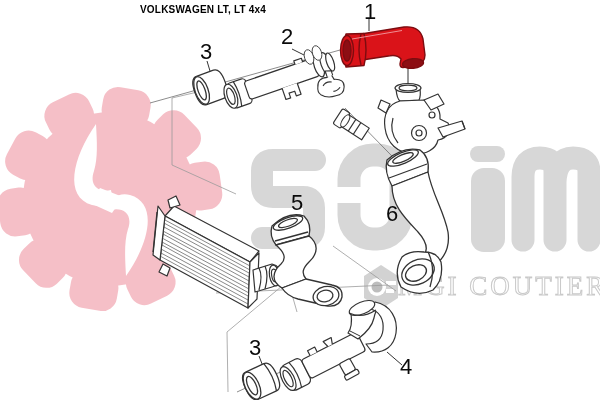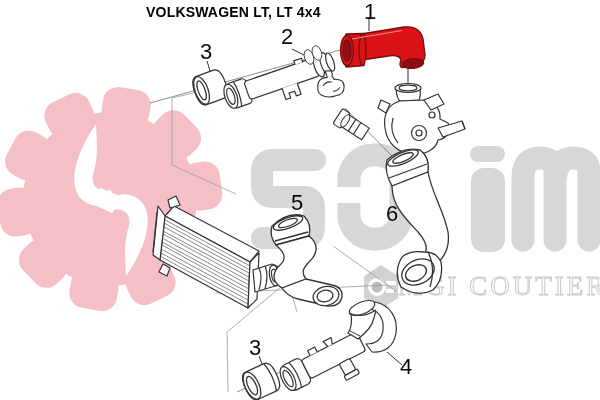--- a/index.html
+++ b/index.html
@@ -1,19 +1,19 @@
 <!DOCTYPE html>
 <html><head>
 <meta charset="utf-8">
 <style>
   html,body{margin:0;padding:0;background:#fff;}
   .stage{position:relative;width:600px;height:400px;background:#fff;overflow:hidden;
          font-family:"Liberation Sans",sans-serif;}
   .stage svg{position:absolute;left:0;top:0;}
-  .title{position:absolute;left:146px;top:4px;font-size:14px;font-weight:bold;
+  .title{position:absolute;left:140px;top:4px;font-size:10px;font-weight:bold;
          color:#000;letter-spacing:.2px;white-space:nowrap;}
   .callout{position:absolute;font-size:22px;color:#0a0a0a;line-height:1;}
   .c1{left:364px;top:1px;}
   .c2{left:281px;top:26px;}
   .c3t{left:200px;top:41px;}
   .c5{left:291px;top:192px;}
   .c6{left:386px;top:203px;}
   .c3b{left:249px;top:337px;}
   .c4{left:400px;top:356px;}
   .mgi-text{font-family:"Liberation Serif",serif;font-size:27px;letter-spacing:3px;}

